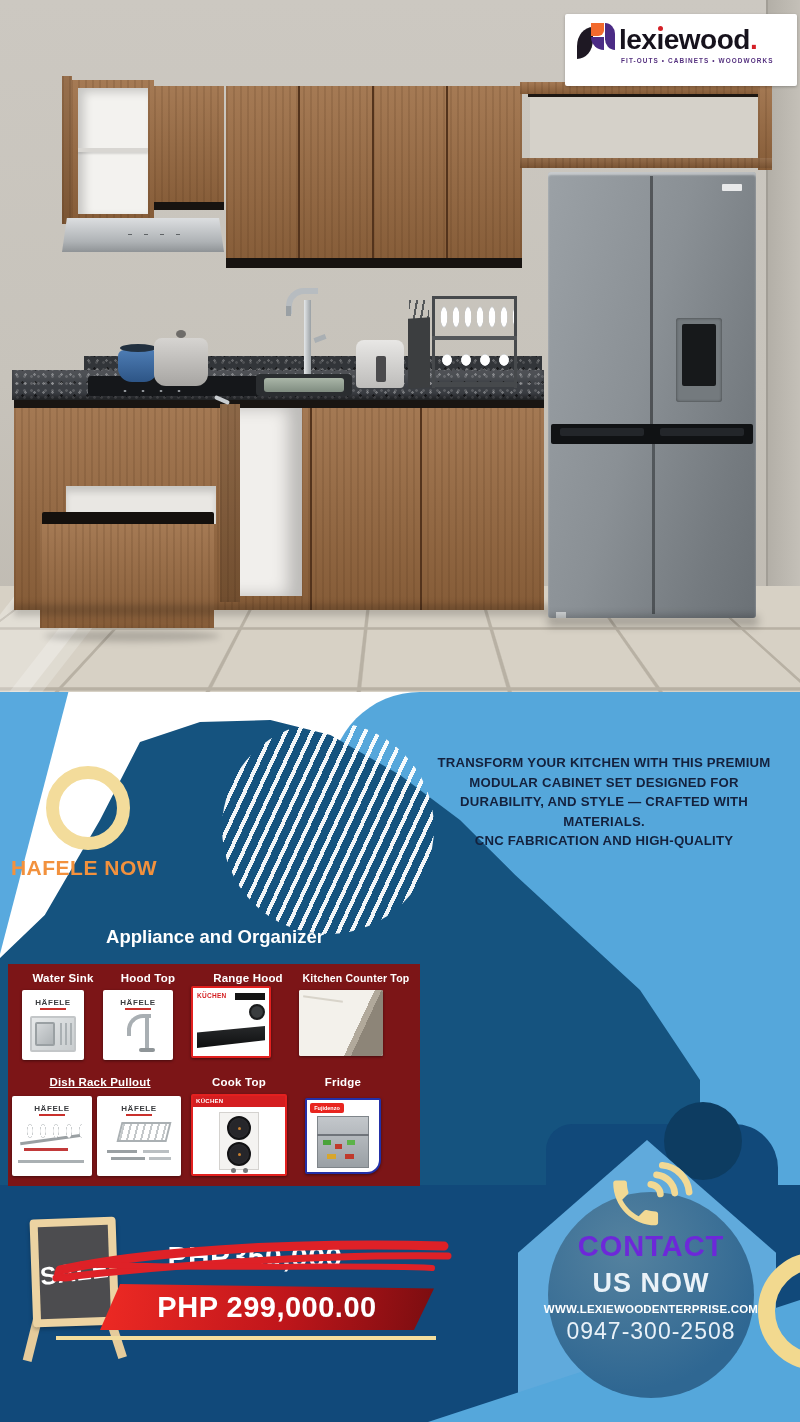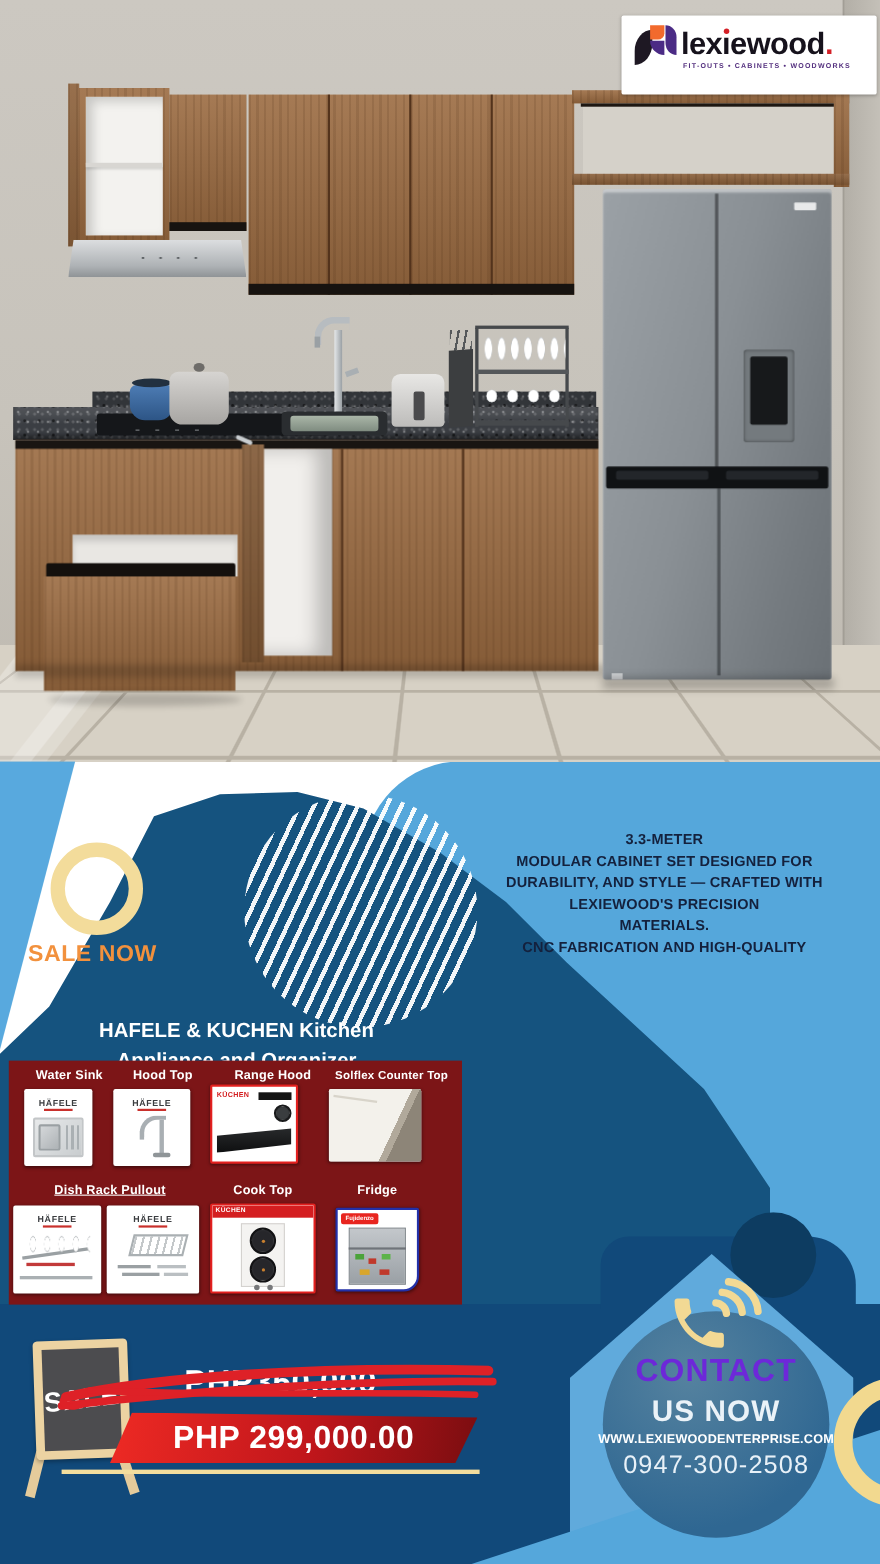--- a/index.html
+++ b/index.html
@@ -157,42 +157,40 @@
 <div class="a" style="left:330px;top:692px;width:470px;height:730px;background:#55a7db;border-radius:90px 0 0 0;"></div>
 
 <div class="a" style="left:0;top:692px;width:800px;height:500px;background:#15537f;
             clip-path:polygon(0 53.2%,5.6% 44.6%,12.5% 25.6%,17.5% 10%,25% 6%,33.8% 5.6%,41.3% 8.6%,50% 16.6%,57.5% 25.6%,64.4% 36.6%,80% 59.6%,87.5% 77.6%,87.5% 100%,0 100%);"></div>
 
 <div class="a" style="left:0;top:1185px;width:800px;height:237px;background:#11497a;"></div>
 
 <div class="a stripes" style="left:222px;top:722px;width:212px;height:212px;"></div>
 
 <div class="a" style="left:46px;top:766px;width:84px;height:84px;border:13px solid #f3dc9b;border-radius:50%;box-sizing:border-box;"></div>
-<div class="a" style="left:4px;top:856px;width:160px;text-align:center;font-size:21px;font-weight:800;color:#f2913d;letter-spacing:.5px;">SALE NOW</div>
+<div class="a" style="left:4px;top:856px;width:160px;text-align:center;font-size:21px;font-weight:800;color:#f2913d;letter-spacing:.5px;">HAFELE NOW</div>
 
 <div class="a" style="left:418px;top:753px;width:372px;">
-  <div class="desc-line">3.3-METER</div>
+  <div class="desc-line">TRANSFORM YOUR KITCHEN WITH THIS PREMIUM</div>
   <div class="desc-line">MODULAR CABINET SET DESIGNED FOR</div>
   <div class="desc-line">DURABILITY, AND STYLE — CRAFTED WITH</div>
-  <div class="desc-line">LEXIEWOOD'S PRECISION</div>
   <div class="desc-line">MATERIALS.</div>
   <div class="desc-line">CNC FABRICATION AND HIGH-QUALITY</div>
 </div>
 
 <div class="a" style="left:30px;top:924px;width:370px;text-align:center;color:#ffffff;font-size:18.5px;font-weight:700;line-height:1.45;">
-  <div>HAFELE &amp; KUCHEN Kitchen</div>
   <div>Appliance and Organizer</div>
 </div>
 
 <div class="a" style="left:8px;top:964px;width:412px;height:222px;background:#7c1517;"></div>
 
 <div class="card-label" style="left:20px;top:972px;width:86px;">Water Sink</div>
 <div class="card-label" style="left:105px;top:972px;width:86px;">Hood Top</div>
 <div class="card-label" style="left:195px;top:972px;width:106px;">Range Hood</div>
-<div class="card-label" style="left:300px;top:972px;width:112px;font-size:10.5px;">Solflex Counter Top</div>
+<div class="card-label" style="left:300px;top:972px;width:112px;font-size:10.5px;">Kitchen Counter Top</div>
 
 <div class="card" style="left:22px;top:990px;width:62px;height:70px;">
   <div class="hafele"><span>HÄFELE</span><i class="hline"></i></div>
   <div class="a" style="left:8px;top:26px;width:46px;height:36px;border:2px solid #c3c6c8;border-radius:2px;background:linear-gradient(135deg,#e7e9ea,#c9cdcf);box-sizing:border-box;"></div>
   <div class="a" style="left:13px;top:32px;width:20px;height:24px;border:2px solid #9aa0a3;border-radius:2px;background:linear-gradient(135deg,#d4d7d9,#aeb3b6);box-sizing:border-box;"></div>
   <div class="a" style="left:38px;top:33px;width:12px;height:22px;background-image:repeating-linear-gradient(90deg,#aab0b3 0 2px,transparent 2px 5px);"></div>
 </div>
 
 <div class="card" style="left:103px;top:990px;width:70px;height:70px;">
   <div class="hafele"><span>HÄFELE</span><i class="hline"></i></div>

